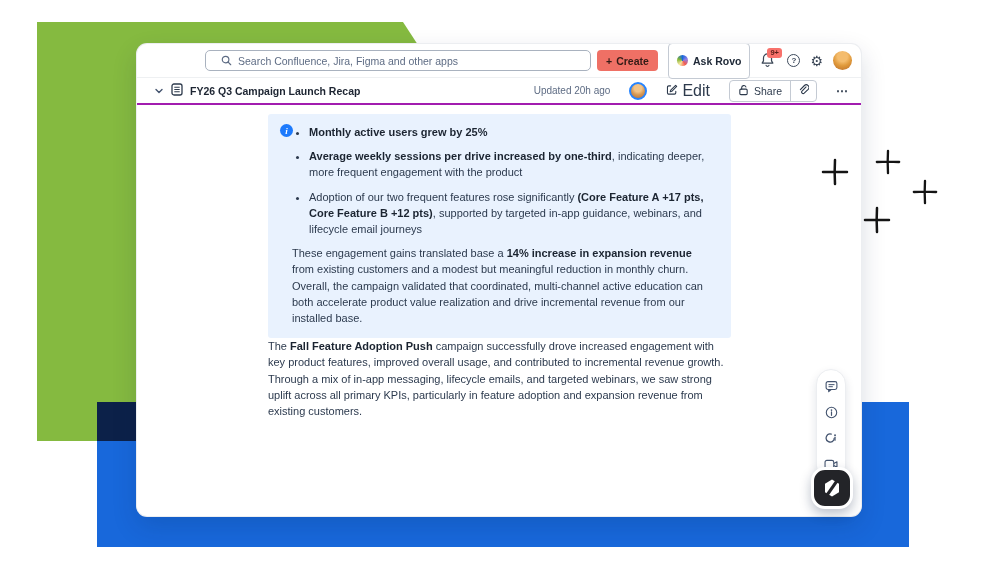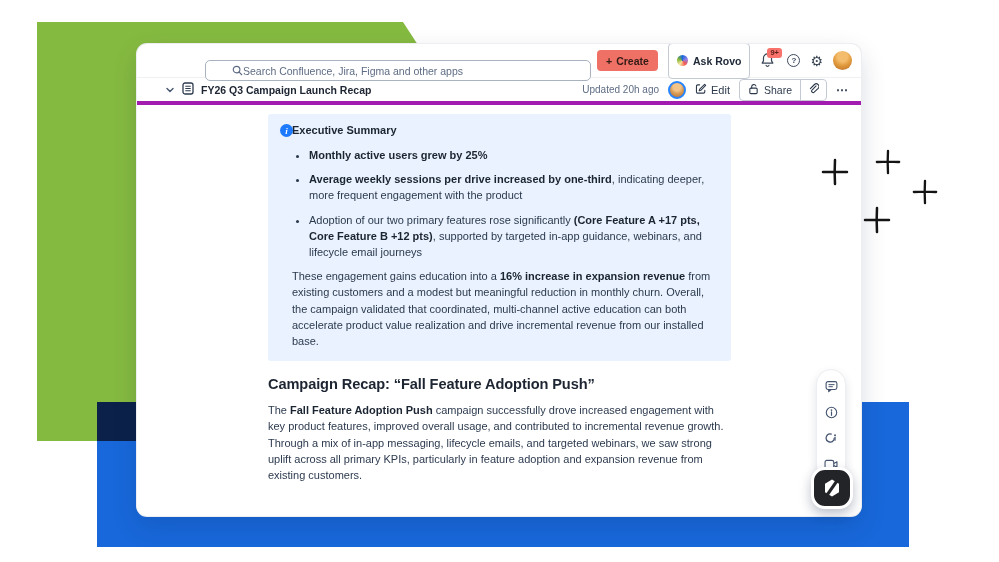--- a/index.html
+++ b/index.html
@@ -12,22 +12,22 @@
     clip-path:polygon(0 0,366px 0,381px 23px,381px 419px,0 419px);z-index:1;}
   .shape-blue{position:absolute;left:97px;top:402px;width:812px;height:145px;background:#1868DB;z-index:1;}
   .shape-navy{position:absolute;left:97px;top:402px;width:40px;height:39px;background:#0C2149;z-index:1;}
 
   
   .window{position:absolute;left:137px;top:44px;width:724px;height:472px;background:#fff;
     border-radius:10px;box-shadow:0 0 0 1px #eceef1,0 10px 26px rgba(9,30,66,.16);overflow:hidden;z-index:2;}
 
   
   .topbar{position:relative;height:34px;border-bottom:1px solid #eef0f2;}
-  .search{position:absolute;left:68px;top:16px;width:386px;height:21px;border:1px solid #a9b2bf;
-    border-radius:5px;display:flex;align-items:center;padding:0 26px;background:#fff;}
+  .search{position:absolute;left:68px;top:6px;width:386px;height:21px;border:1px solid #a9b2bf;
+    border-radius:5px;display:flex;align-items:center;padding:0 15px;gap:6px;background:#fff;}
   .search input{border:0;outline:0;flex:1;font-size:10.5px;color:#3d4a5c;background:transparent;
     font-family:"Liberation Sans",sans-serif;}
   .search input::placeholder{color:#5e6c84;}
   .create-btn{position:absolute;left:460px;top:6px;height:21px;padding:0 9px;background:#EF7065;
     border:0;border-radius:4px;display:flex;align-items:center;gap:4px;font-size:10.5px;font-weight:bold;
     color:#331b16;cursor:pointer;font-family:"Liberation Sans",sans-serif;}
   .topbar-right{position:absolute;right:9px;top:6px;display:flex;align-items:center;gap:10px;height:21px;}
   .ask-rovo{height:36px;border:1px solid #c4cad3;border-radius:4px;background:#fff;display:flex;
     align-items:center;gap:5px;padding:12px 8px;font-size:10.5px;font-weight:bold;color:#202a38;cursor:pointer;
     font-family:"Liberation Sans",sans-serif;}
@@ -36,28 +36,28 @@
   .bell-wrap{position:relative;width:17px;height:18px;}
   .badge{position:absolute;left:7px;top:-4px;background:#F8716B;color:#5D1F1A;font-size:7.5px;
     font-weight:bold;padding:1px 3px;border-radius:3px;line-height:1.1;}
   .help-circle{width:13px;height:13px;border:1.3px solid #3d4a5c;border-radius:50%;display:flex;
     align-items:center;justify-content:center;font-size:8px;font-weight:bold;color:#3d4a5c;}
   .gear{font-size:14px;line-height:1;color:#3a4656;}
   .avatar{width:19px;height:19px;border-radius:50%;
     background:radial-gradient(circle at 50% 30%,#f4bc6d 0 30%,#e09a3c 55%,#b86a28 100%);}
 
   
-  .pagebar{position:relative;height:27px;border-bottom:4px solid #a21caf;display:flex;align-items:center;
-    padding:0 12px 0 28px;gap:7px;}
+  .pagebar{position:relative;height:27px;border-bottom:2px solid #a21caf;display:flex;align-items:center;
+    padding:0 12px 0 17px;gap:7px;}
   .pg-title{font-size:10.5px;font-weight:bold;color:#1d2532;}
-  .pagebar-right{margin-left:auto;display:flex;align-items:center;gap:9px;}
+  .pagebar-right{margin-left:auto;display:flex;align-items:center;gap:19px;}
   .updated{font-size:10px;color:#5e6c84;}
   .avatar-ring{width:18px;height:18px;border-radius:50%;border:2px solid #2684FF;
     background:radial-gradient(circle at 50% 30%,#f2c488 0 30%,#d89a55 55%,#a9683a 100%);}
-  .edit-btn{display:flex;align-items:center;gap:4px;font-size:11px;color:#2d3a4c;background:none;
+  .edit-btn{display:flex;align-items:center;gap:4px;font-size:16px;color:#2d3a4c;background:none;
     border:0;cursor:pointer;font-family:"Liberation Sans",sans-serif;}
   .share-group{display:flex;align-items:center;height:22px;border:1px solid #c4cad3;border-radius:4px;background:#fff;}
   .share-part{display:flex;align-items:center;gap:5px;padding:0 8px;font-size:10.5px;color:#2d3a4c;cursor:pointer;height:100%;justify-content:flex-end;}
   .vdiv{width:1px;height:100%;background:#c4cad3;}
   .clip-part{display:flex;align-items:center;padding:0 7px;cursor:pointer;height:100%;}
   .more-btn{font-size:12px;font-weight:bold;color:#2d3a4c;letter-spacing:1px;background:none;border:0;cursor:pointer;}
 
   
   .page-body{position:relative;padding:9px 130px 0 131px;}
   .panel{position:relative;background:#E9F2FE;border-radius:3px;padding:10px 16px 2px 24px;}
@@ -182,30 +182,28 @@
         <button class="more-btn">
           <span>⋯</span>
         </button>
       </div>
     </div>
 
     <div class="page-body">
 
       <div class="panel">
         <span class="info-badge">i</span>
-        <h3>Executive Summary</h3>
         <ul>
           <li><span></span><b>Monthly active users grew by 25%</b><span></span></li>
           <li><span></span><b>Average weekly sessions per drive increased by one-third</b><span>, indicating deeper, more frequent engagement with the product</span></li>
-          <li><span>Adoption of our two primary features rose significantly </span><b>(Core Feature A +17 pts, Core Feature B +12 pts)</b><span>, supported by targeted in-app guidance, webinars, and lifecycle email journeys</span></li>
+          <li><span>Adoption of our two frequent features rose significantly </span><b>(Core Feature A +17 pts, Core Feature B +12 pts)</b><span>, supported by targeted in-app guidance, webinars, and lifecycle email journeys</span></li>
         </ul>
-        <p><span>These engagement gains education into a </span><b>16% increase in expansion revenue</b><span> from existing customers and a modest but meaningful reduction in monthly churn. Overall, the campaign validated that coordinated, multi-channel active education can both accelerate product value realization and drive incremental revenue from our installed base.</span></p>
-      </div>
-
-      <h2 class="section-h">Campaign Recap: “Fall Feature Adoption Push”</h2>
+        <p><span>These engagement gains translated base a </span><b>14% increase in expansion revenue</b><span> from existing customers and a modest but meaningful reduction in monthly churn. Overall, the campaign validated that coordinated, multi-channel active education can both accelerate product value realization and drive incremental revenue from our installed base.</span></p>
+      </div>
+
 
       <p class="bodypara"><span>The </span><b>Fall Feature Adoption Push</b><span> campaign successfully drove increased engagement with key product features, improved overall usage, and contributed to incremental revenue growth. Through a mix of in-app messaging, lifecycle emails, and targeted webinars, we saw strong uplift across all primary KPIs, particularly in feature adoption and expansion revenue from existing customers.</span></p>
 
     </div>
   </div>
 
   <div class="rail">
     <span class="ricon">
       <svg width="13" height="13" viewBox="0 0 14 14">
           <rect x="1.2" y="1.8" width="11.6" height="8.4" rx="2" fill="none" stroke="#44546F" stroke-width="1.2"></rect>

